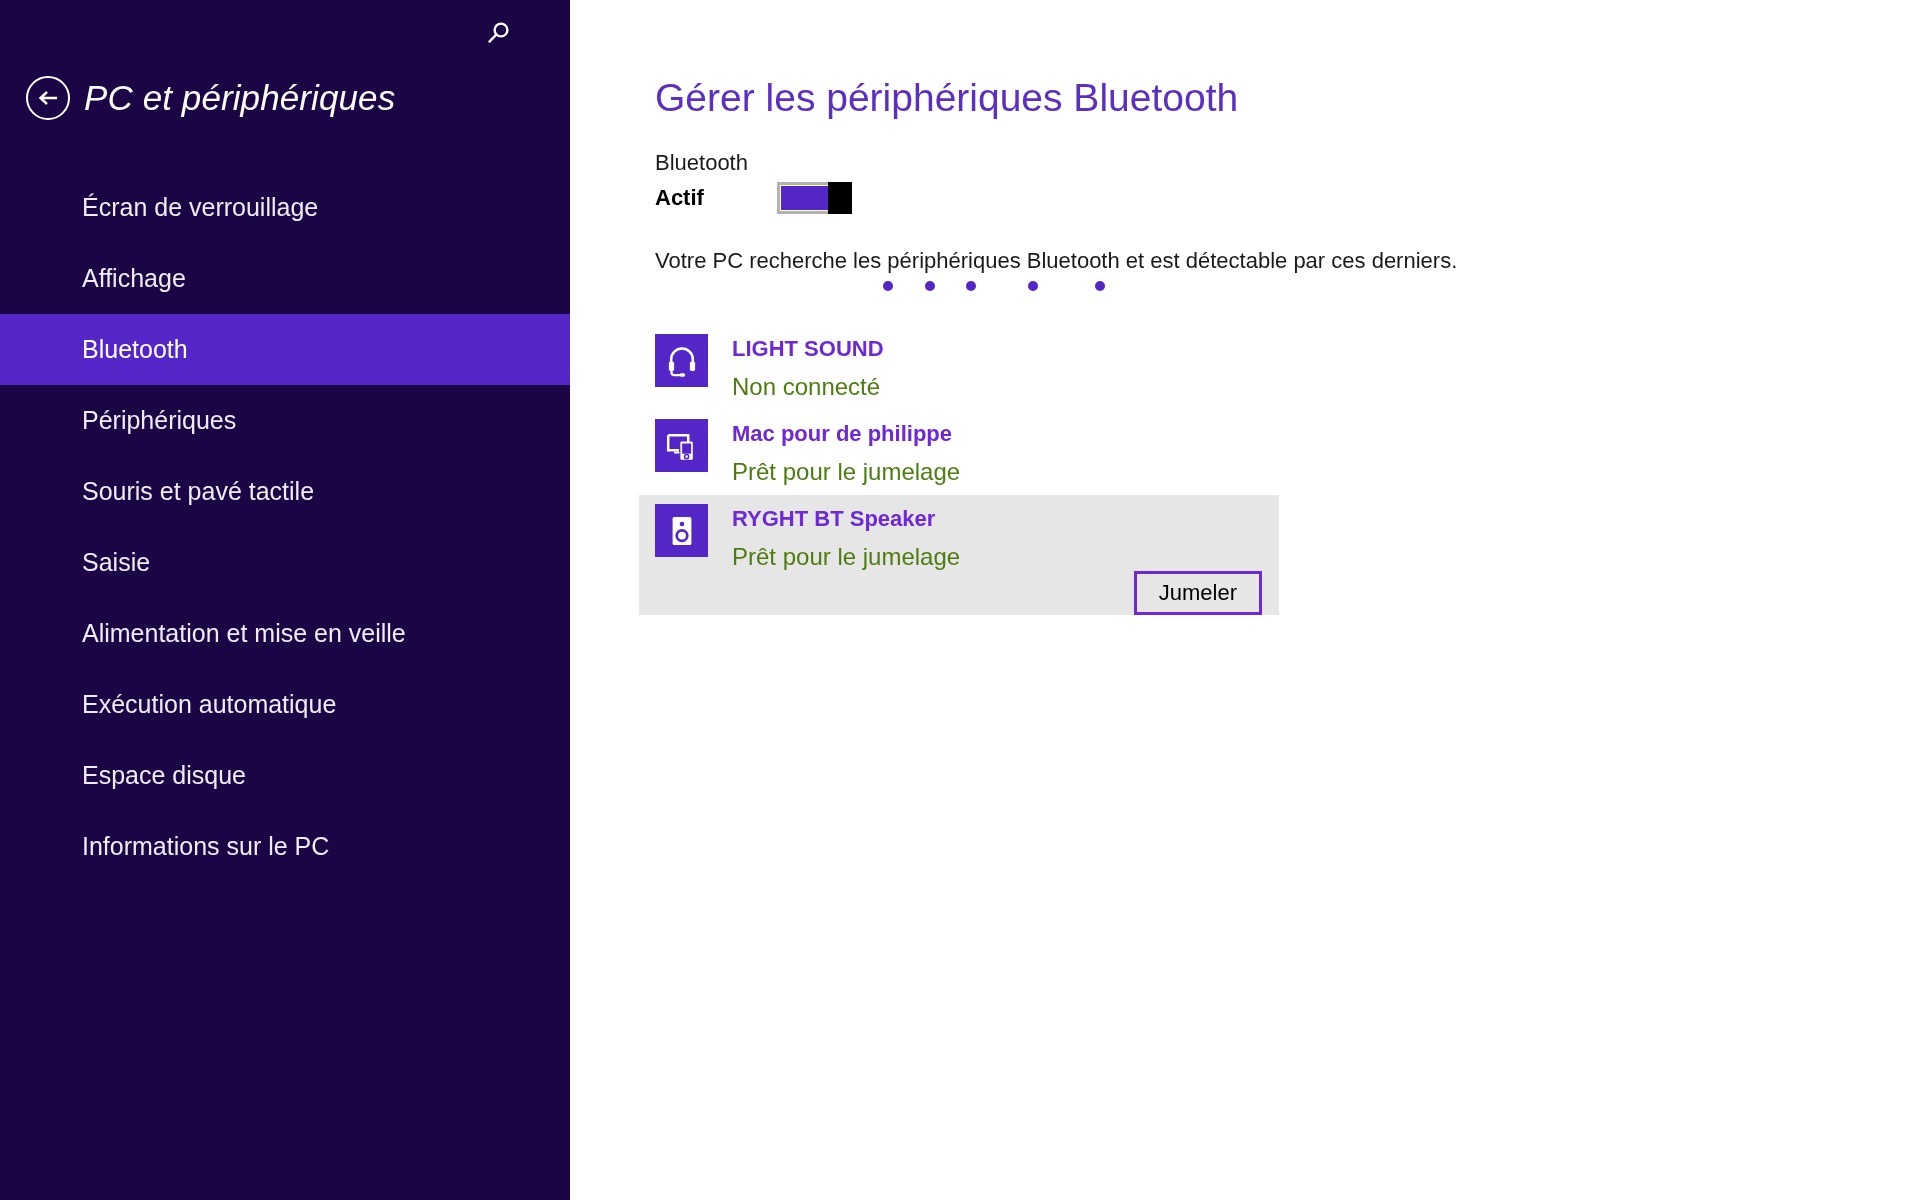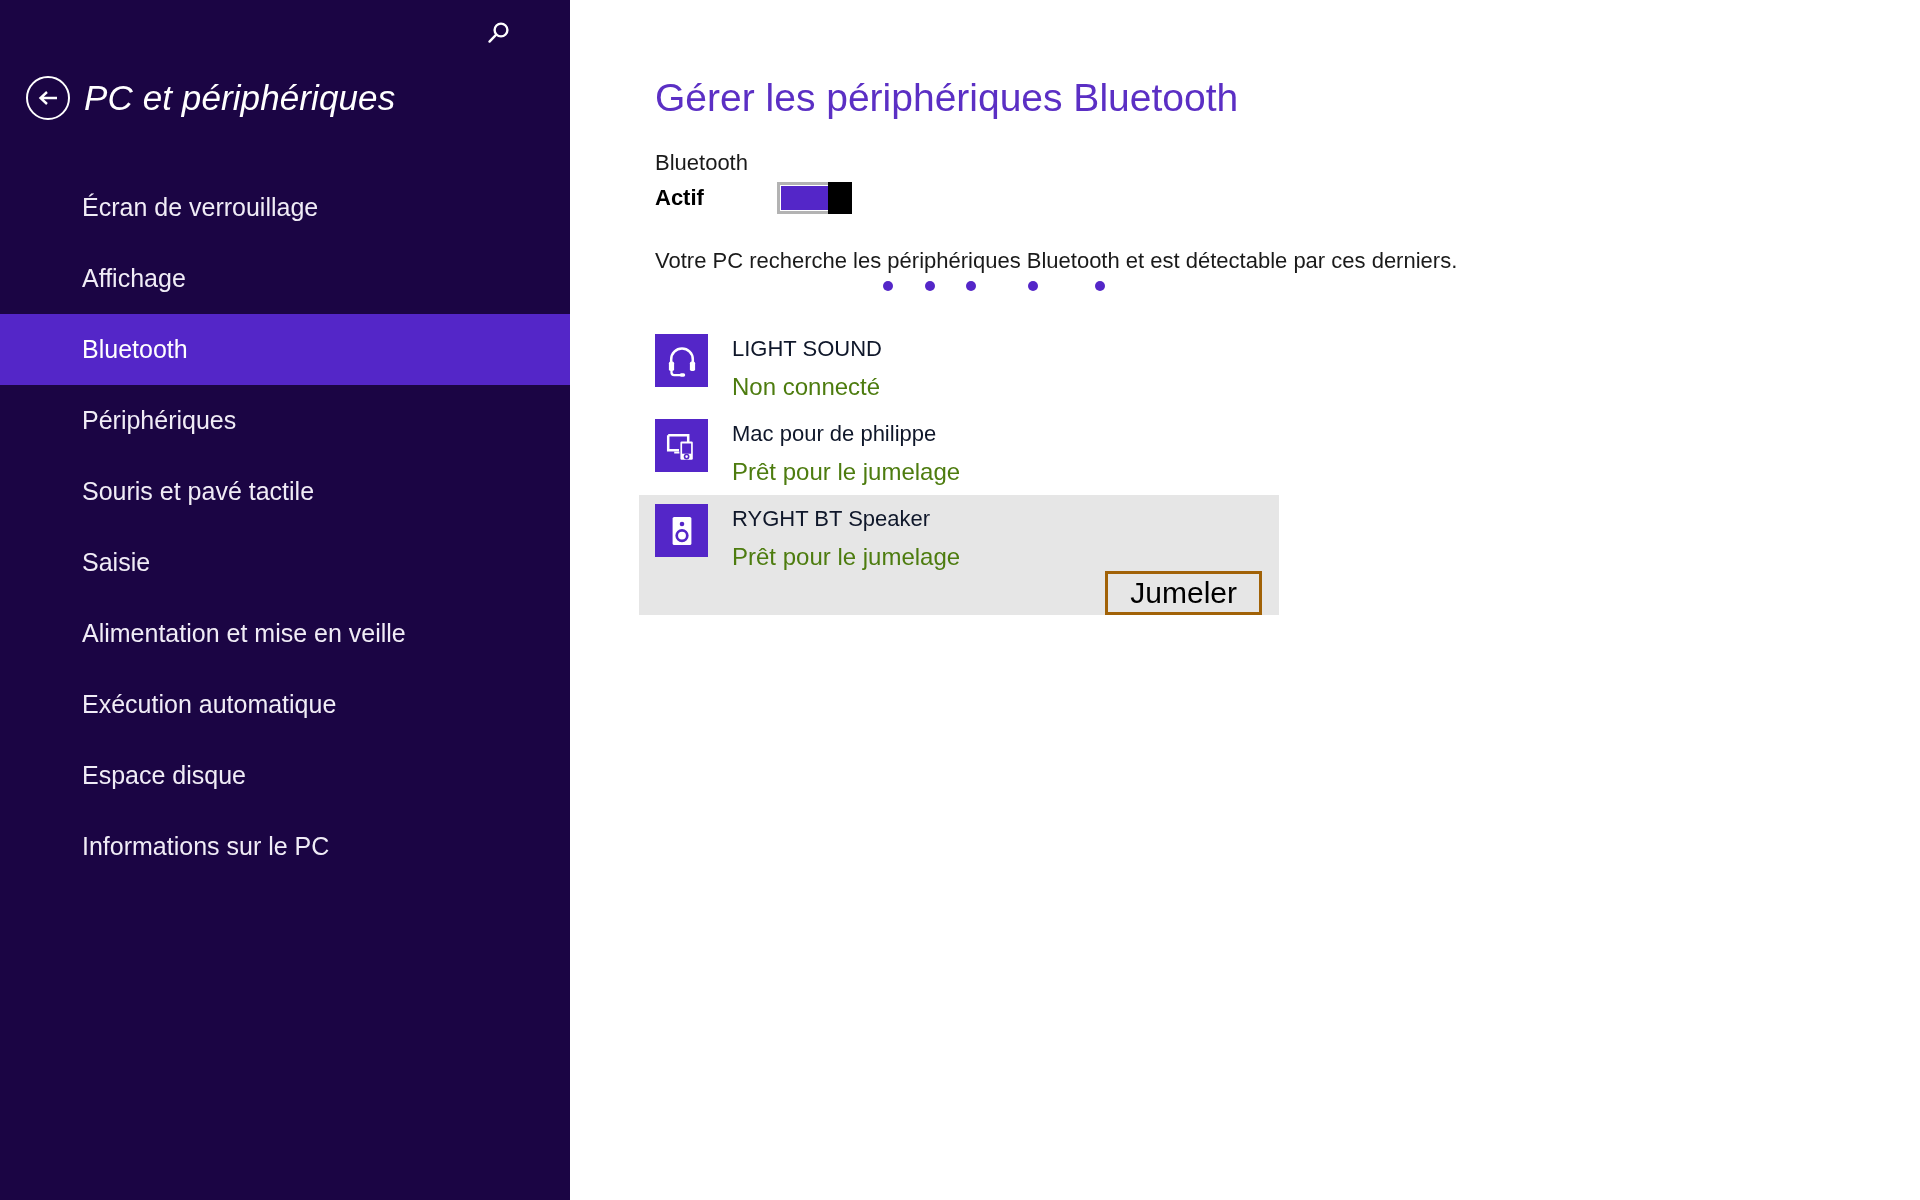--- a/index.html
+++ b/index.html
@@ -216,47 +216,47 @@
     align-items: center;
     justify-content: center;
   }
   .device-icon svg { display: block; }
   .device-texts {
     margin-left: 24px;
     padding-top: 1px;
   }
   .device-name {
     font-size: 22px;
-    font-weight: 400;
-    color: #0f172a;
+    font-weight: 700;
+    color: #6d28d9;
     line-height: 28px;
     white-space: nowrap;
   }
   .device-status {
     font-size: 24px;
     font-weight: 300;
     color: #4d7c0f;
     line-height: 28px;
     white-space: nowrap;
     margin-top: 10px;
   }
   .row-action {
     display: flex;
     justify-content: flex-end;
     padding: 24px 17px 28px 0;
   }
   .pair-button {
     min-width: 128px;
     height: 44px;
     box-sizing: border-box;
-    border: 3px solid #a16207;
+    border: 3px solid #6d28d9;
     background: #e6e6e6;
     color: #000000;
     font-family: "Liberation Sans", sans-serif;
-    font-size: 30px;
+    font-size: 22px;
     font-weight: 400;
     line-height: 38px;
     text-align: center;
     padding: 0 22px;
     cursor: pointer;
   }
 </style>
 </head>
 <body>
 

